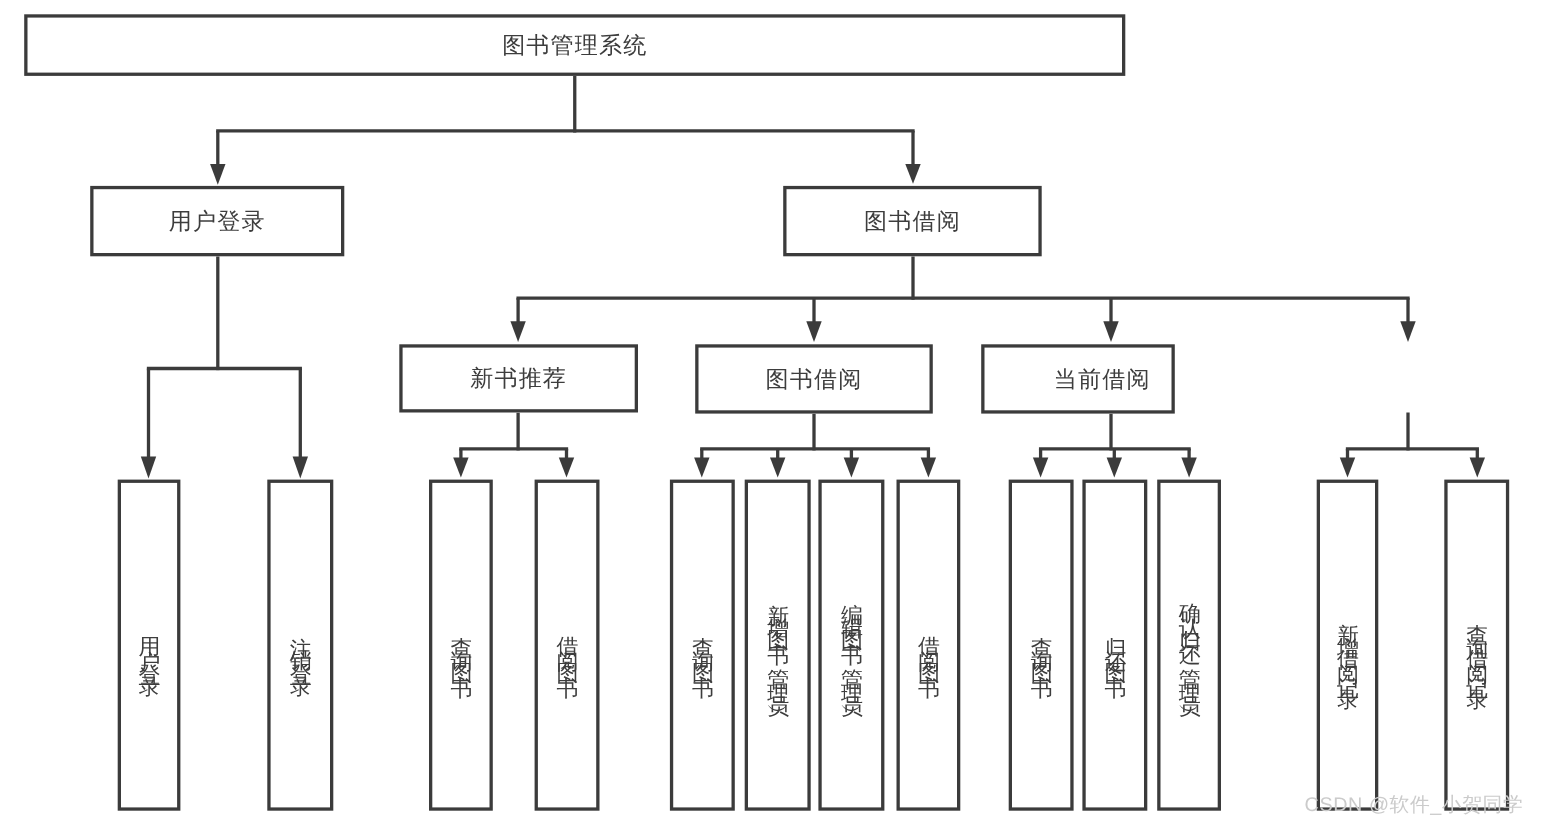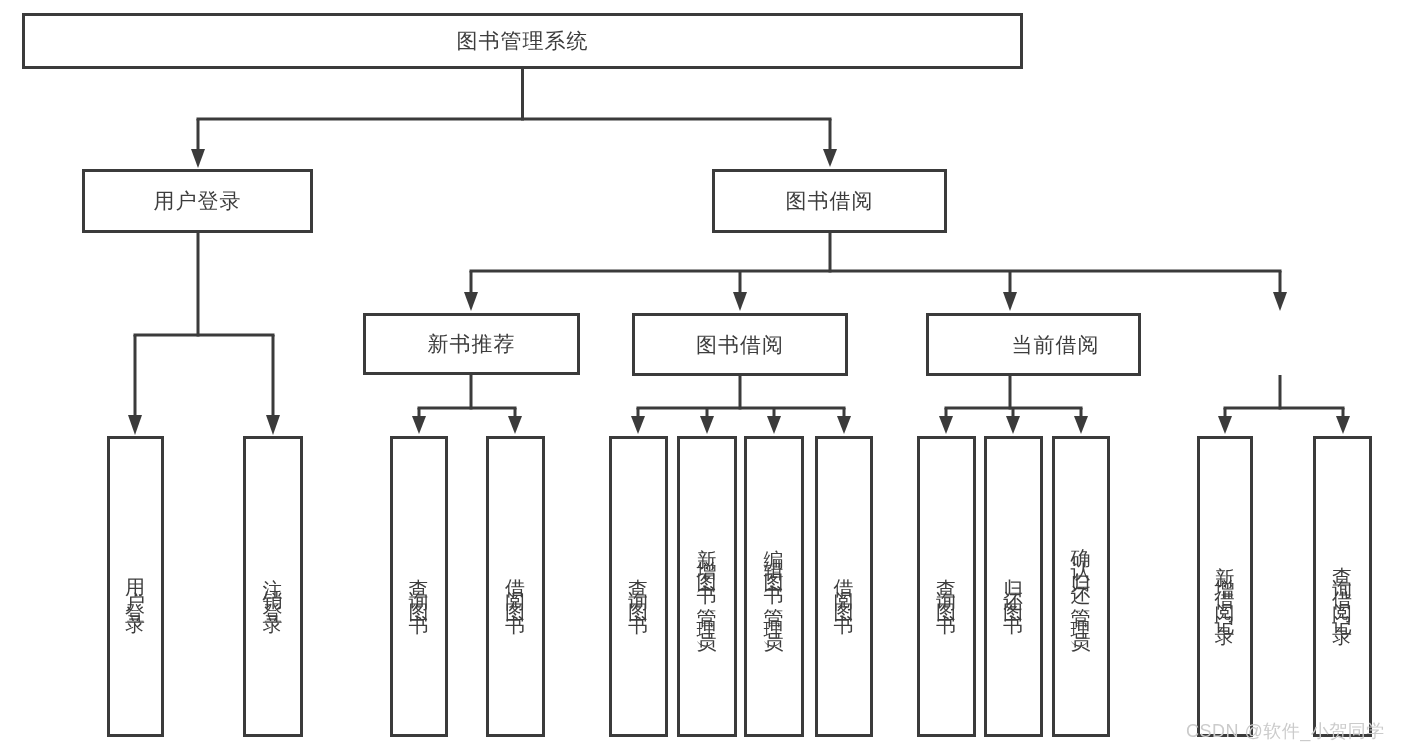--- a/index.html
+++ b/index.html
@@ -125,21 +125,21 @@
   <div class="node hbox" style="left:712px; top:169px; width:235px; height:64px;">
     <span>图书借阅</span>
   </div>
 
   <div class="node hbox" style="left:363px; top:313px; width:217px; height:62px;">
     <span>新书推荐</span>
   </div>
   <div class="node hbox" style="left:632px; top:313px; width:216px; height:63px;">
     <span>图书借阅</span>
   </div>
-  <div class="node hbox" style="left:926px; top:313px; width:215px; height:63px;padding-left:44px;">
+  <div class="node hbox" style="left:892px; top:313px; width:176px; height:63px;padding-left:44px;">
     <span>当前借阅</span>
   </div>
 
   <div class="node vbox" style="left:107px; top:436px; width:57px; height:301px;">
     <span class="vtext">用户登录</span>
   </div>
   <div class="node vbox" style="left:243px; top:436px; width:60px; height:301px;">
     <span class="vtext">注销登录</span>
   </div>
 

